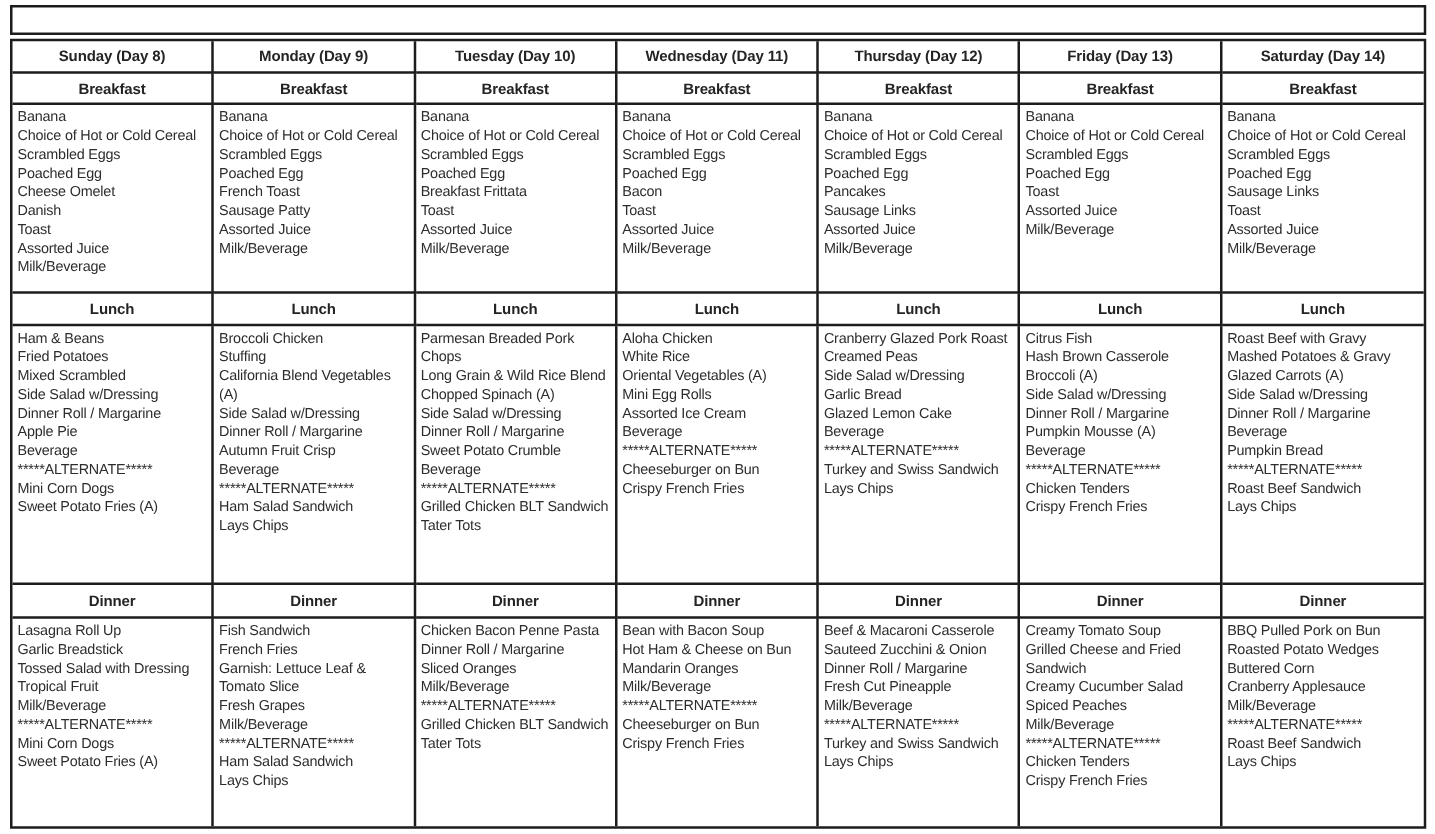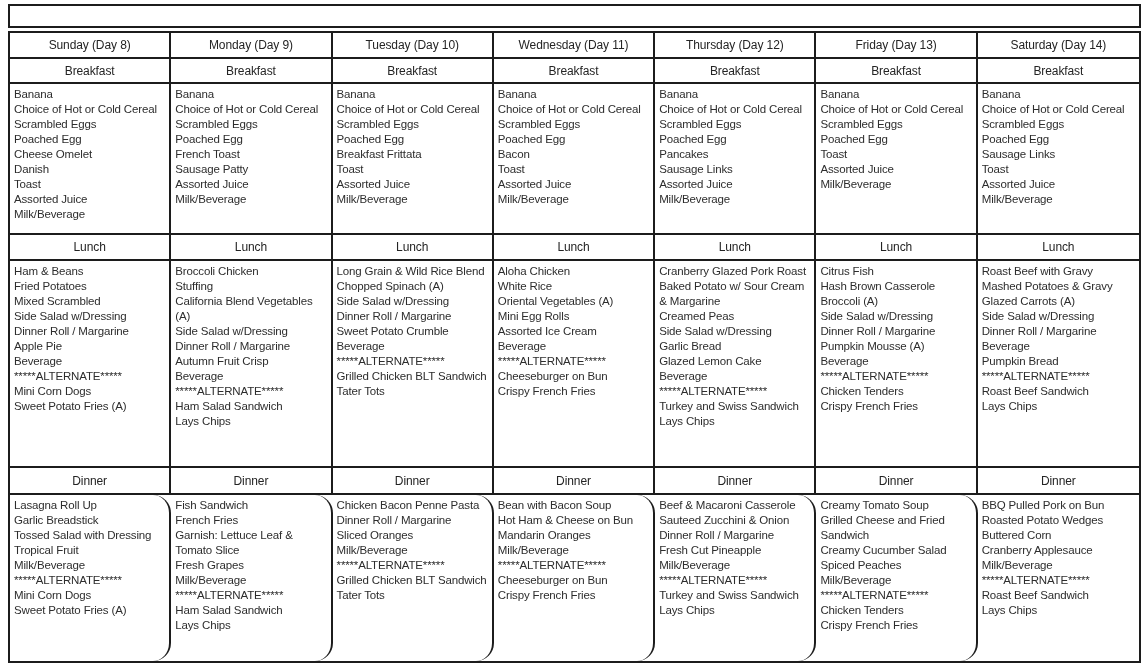--- a/index.html
+++ b/index.html
@@ -30,26 +30,26 @@
     border: 2px solid #1c1c1c;
     background: #ffffff;
   }
   .cell {
     box-sizing: border-box;
     border-right: 2px solid #1c1c1c;
     border-bottom: 2px solid #1c1c1c;
     overflow: hidden;
   }
   .cell:nth-child(7n) { border-right: none; }
-  .cell:nth-last-child(-n+7) { border-bottom: none; border-radius: 18px; }
+  .cell:nth-last-child(-n+7) { border-bottom: none; }
   .hdr {
     display: flex;
     align-items: center;
     justify-content: center;
-    font-weight: normal;
+    font-weight: bold;
     font-size: 12px;
     color: #242424;
     letter-spacing: -0.1px;
   }
   .items {
     padding: 3px 2px 14px 4px;
     font-size: 11.5px;
     line-height: 15px;
     color: #2d2d2d;
     letter-spacing: -0.15px;
@@ -171,20 +171,21 @@
         <div class="line">California Blend Vegetables (A)</div>
         <div class="line">Side Salad w/Dressing</div>
         <div class="line">Dinner Roll / Margarine</div>
         <div class="line">Autumn Fruit Crisp</div>
         <div class="line">Beverage</div>
         <div class="line">*****ALTERNATE*****</div>
         <div class="line">Ham Salad Sandwich</div>
         <div class="line">Lays Chips</div>
       </div>
       <div class="cell items">
+        <div class="line">Parmesan Breaded Pork Chops</div>
         <div class="line">Long Grain &amp; Wild Rice Blend</div>
         <div class="line">Chopped Spinach (A)</div>
         <div class="line">Side Salad w/Dressing</div>
         <div class="line">Dinner Roll / Margarine</div>
         <div class="line">Sweet Potato Crumble</div>
         <div class="line">Beverage</div>
         <div class="line">*****ALTERNATE*****</div>
         <div class="line">Grilled Chicken BLT Sandwich</div>
         <div class="line">Tater Tots</div>
       </div>
@@ -194,21 +195,20 @@
         <div class="line">Oriental Vegetables (A)</div>
         <div class="line">Mini Egg Rolls</div>
         <div class="line">Assorted Ice Cream</div>
         <div class="line">Beverage</div>
         <div class="line">*****ALTERNATE*****</div>
         <div class="line">Cheeseburger on Bun</div>
         <div class="line">Crispy French Fries</div>
       </div>
       <div class="cell items">
         <div class="line">Cranberry Glazed Pork Roast</div>
-        <div class="line">Baked Potato w/ Sour Cream &amp; Margarine</div>
         <div class="line">Creamed Peas</div>
         <div class="line">Side Salad w/Dressing</div>
         <div class="line">Garlic Bread</div>
         <div class="line">Glazed Lemon Cake</div>
         <div class="line">Beverage</div>
         <div class="line">*****ALTERNATE*****</div>
         <div class="line">Turkey and Swiss Sandwich</div>
         <div class="line">Lays Chips</div>
       </div>
       <div class="cell items">

